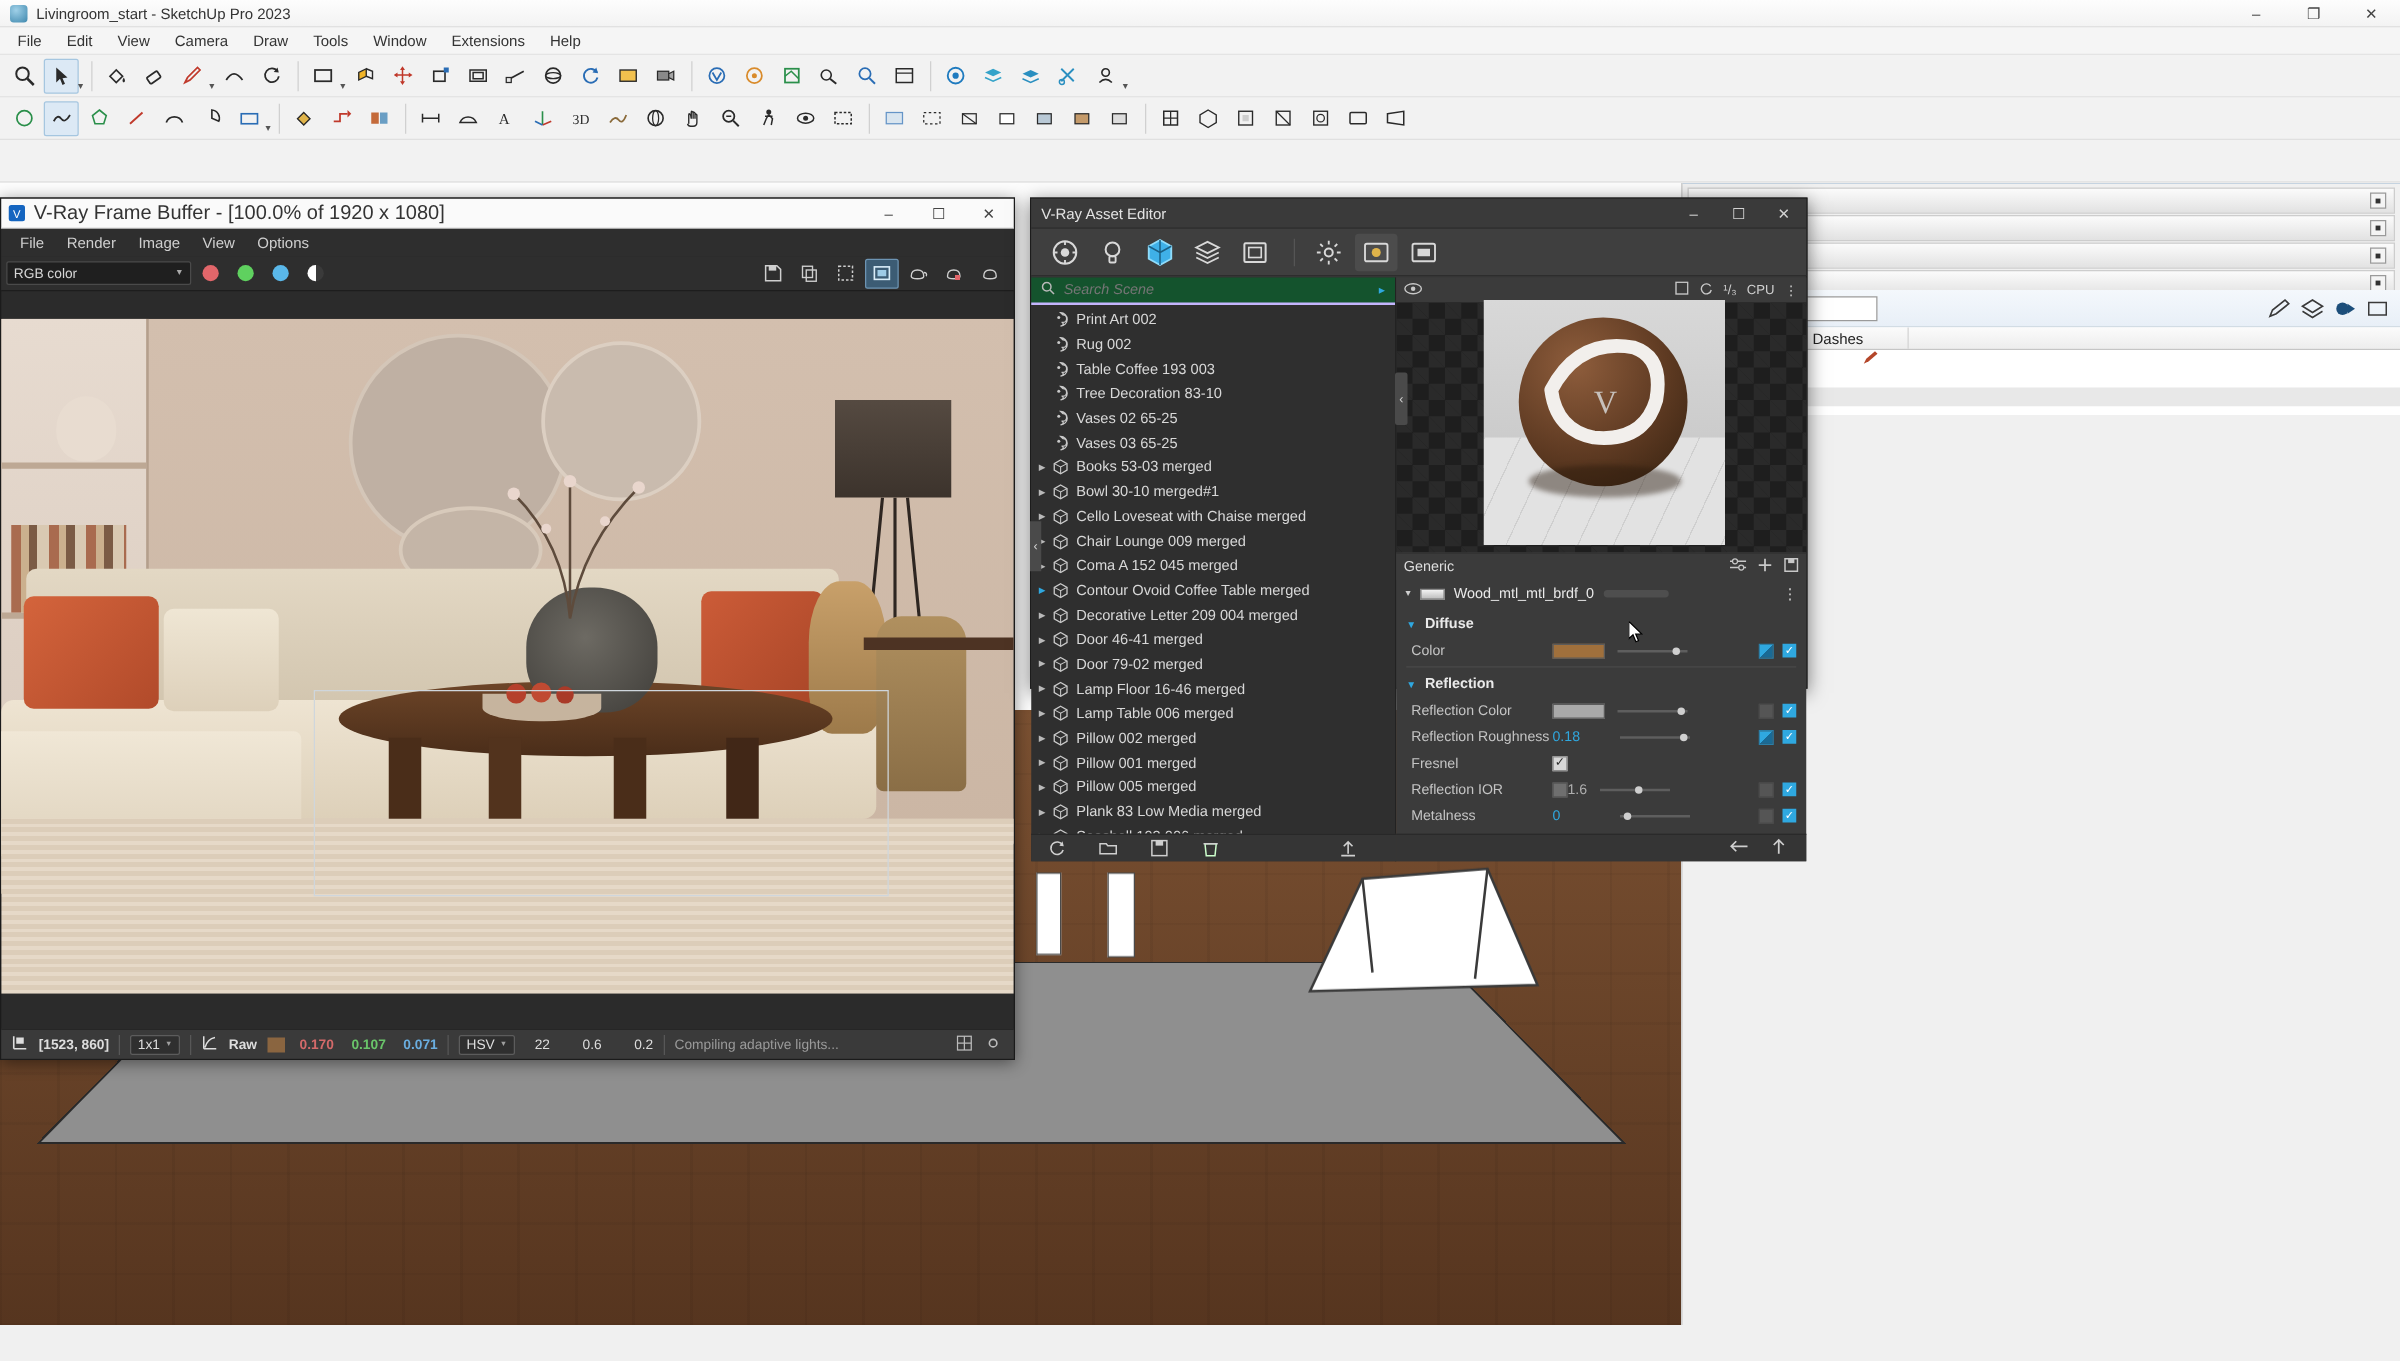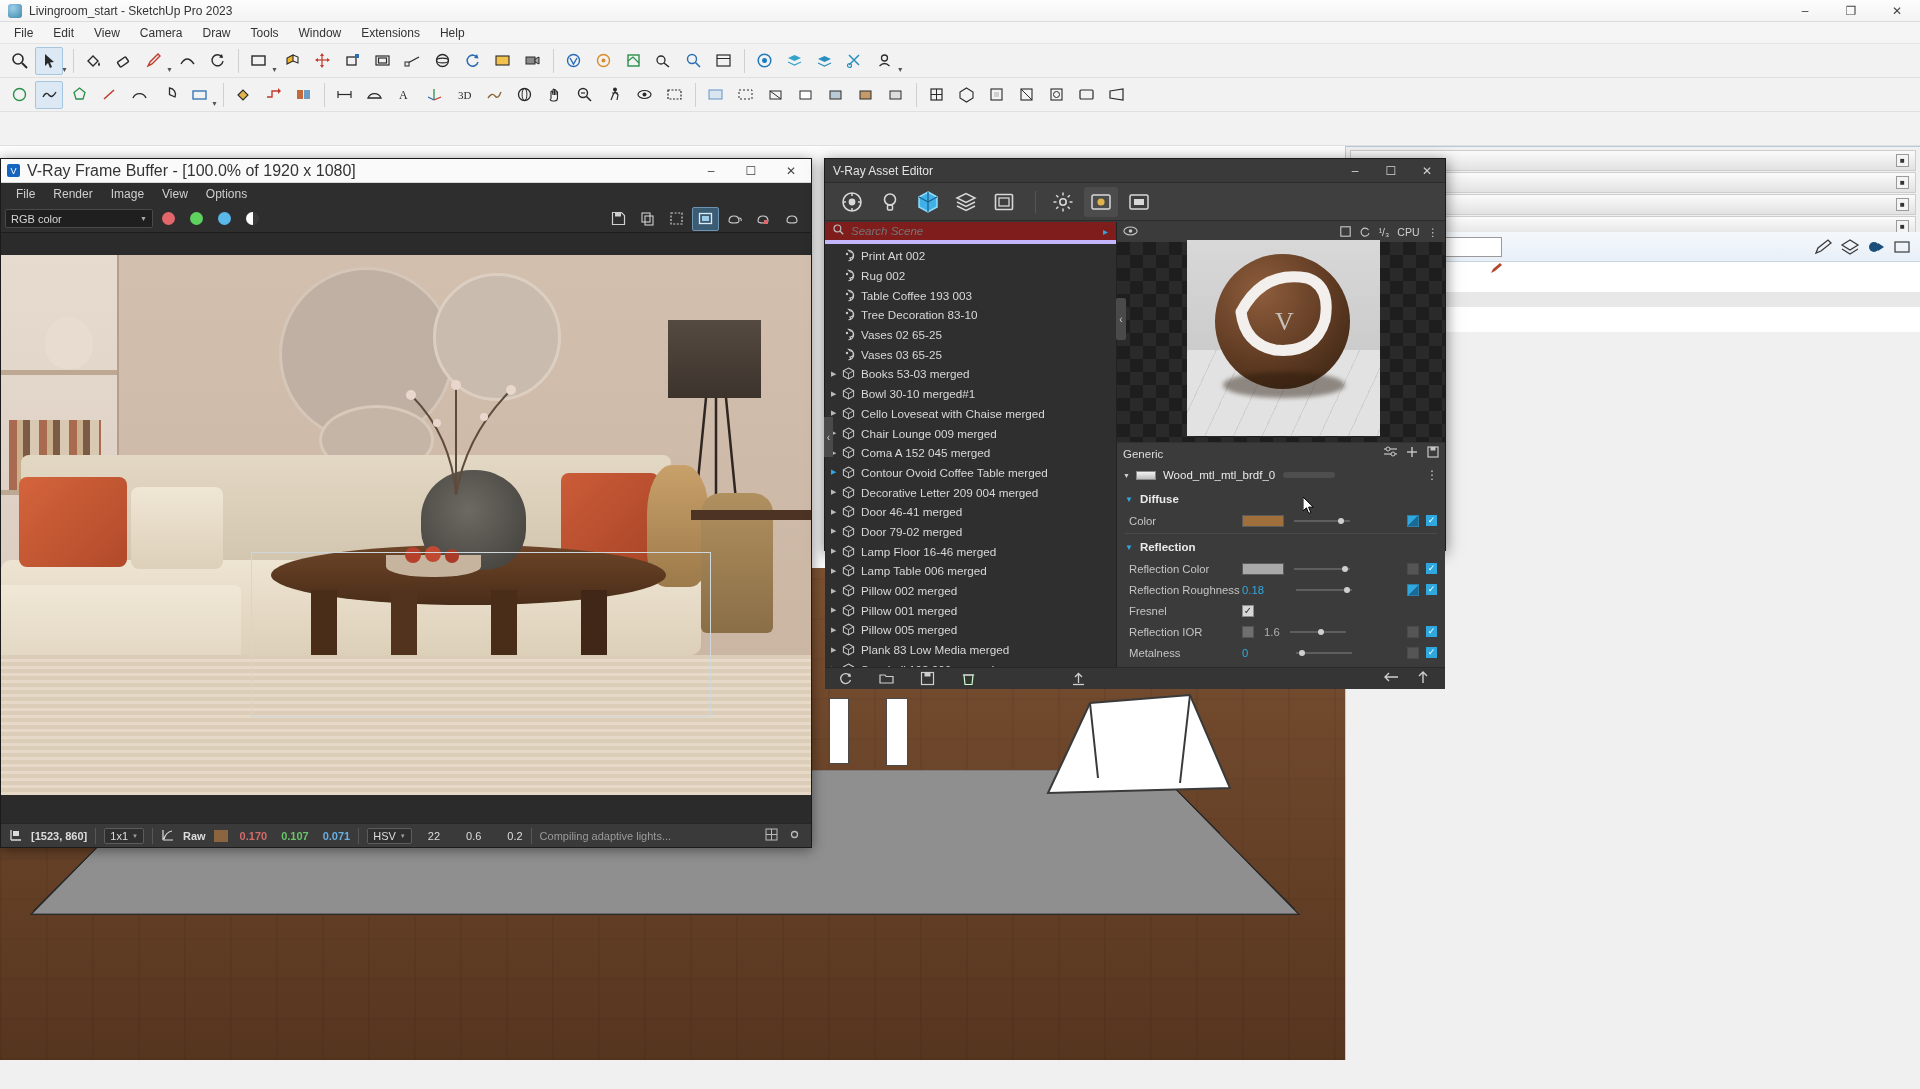--- a/index.html
+++ b/index.html
@@ -178,22 +178,22 @@
      color:#d2d2d2;font-size:12px;}
   #vae-tabs{
     height:38px;background:#3f3f3f;display:flex;align-items:center;padding-left:10px;
     border-bottom:1px solid #2d2d2d;
   }
   .vtab{width:34px;height:30px;display:flex;align-items:center;justify-content:center;margin-right:4px;}
   .vtab.active svg{filter:none;}
   #vae-tabs .vsep{width:1px;height:22px;background:#555;margin:0 10px;}
   #vae-body{position:absolute;left:0;top:63px;width:620px;height:467px;display:flex;}
   #vae-left{width:292px;background:#2f2f2f;position:relative;border-right:1px solid #222;}
-  #search-row{height:22px;background:#7f1d1d;display:flex;align-items:center;padding:0 8px;
-    border-bottom:4px solid #c4b5fd;}
+  #search-row{height:22px;background:#14532d;display:flex;align-items:center;padding:0 8px;
+    border-bottom:2px solid #c4b5fd;}
   #search-row input{flex:1;background:transparent;border:none;outline:none;color:#a0a0a0;
     font-style:italic;font-size:11.5px;font-family:"Liberation Sans",sans-serif;margin-left:7px;}
   #scene-list{position:absolute;left:0;top:22px;width:292px;height:423px;overflow:hidden;padding-top:2px;}
   .sitem{height:19.7px;display:flex;align-items:center;padding-left:6px;color:#d8d8d8;font-size:11.7px;}
   .sitem .tri{width:11px;color:#b9b9b9;font-size:7px;}
   .sitem .tri.sel{color:#2fa8e0;}
   .sitem .gi{width:19px;display:flex;align-items:center;}
   #vae-left-bottom{position:absolute;left:0;bottom:0;width:292px;height:22px;background:#353535;
     display:flex;align-items:center;border-top:1px solid #282828;}
   #vae-left-bottom .b{width:41px;height:22px;display:flex;align-items:center;justify-content:center;}
@@ -743,20 +743,25 @@
           <path d="M12 5 L18 9 L12 13 Z" fill="#1c4e7a"></path>
         </svg>
       </div>
     <div class="ic">
         <svg width="20" height="18" viewBox="0 0 20 18">
           <rect x="3" y="4" width="14" height="10" fill="none" stroke="#3a3a3a" stroke-width="1.2"></rect>
         </svg>
       </div>
   </div>
   <div id="layers-table">
+    <div class="hdr">
+      <div style="width:98px"></div>
+      <div style="width:83px">Dashes</div>
+      <div style="flex:1"></div>
+    </div>
     <div class="row">
       <span class="sw" style="background:transparent"></span>
       <span class="nm" style="color:#111;font-weight:bold">Default</span>
       <span class="pen"><svg width="14" height="12" viewBox="0 0 14 12">
             <path d="M1 11 L3 7 L10 1 L12 3 L5 9 Z" fill="#b4462a"></path>
           </svg></span>
     </div>
     <div class="row">
       <span class="sw" style="background:#1a8f85"></span>
       <span class="nm" style="color:#9a9a9a">Default</span>
@@ -1384,21 +1389,21 @@
               <span class="cb">✓</span>
             </span>
           </div>
           <div class="prow">
             <span class="pl">Fresnel</span>
             <span class="chk">✓</span>
           </div>
           <div class="prow">
             <span class="pl">Reflection IOR</span>
             <span class="gsq"></span>
-            <span class="valw" style="margin-left: 10px;">1.6</span>
+            <span class="valw" style="">1.6</span>
             <span class="slider">
               <span class="tr"></span>
               <span class="kn" style="left:28px"></span>
             </span>
             <span class="right-ic">
               <span class="tex off"></span>
               <span class="cb">✓</span>
             </span>
           </div>
           <div class="prow">

